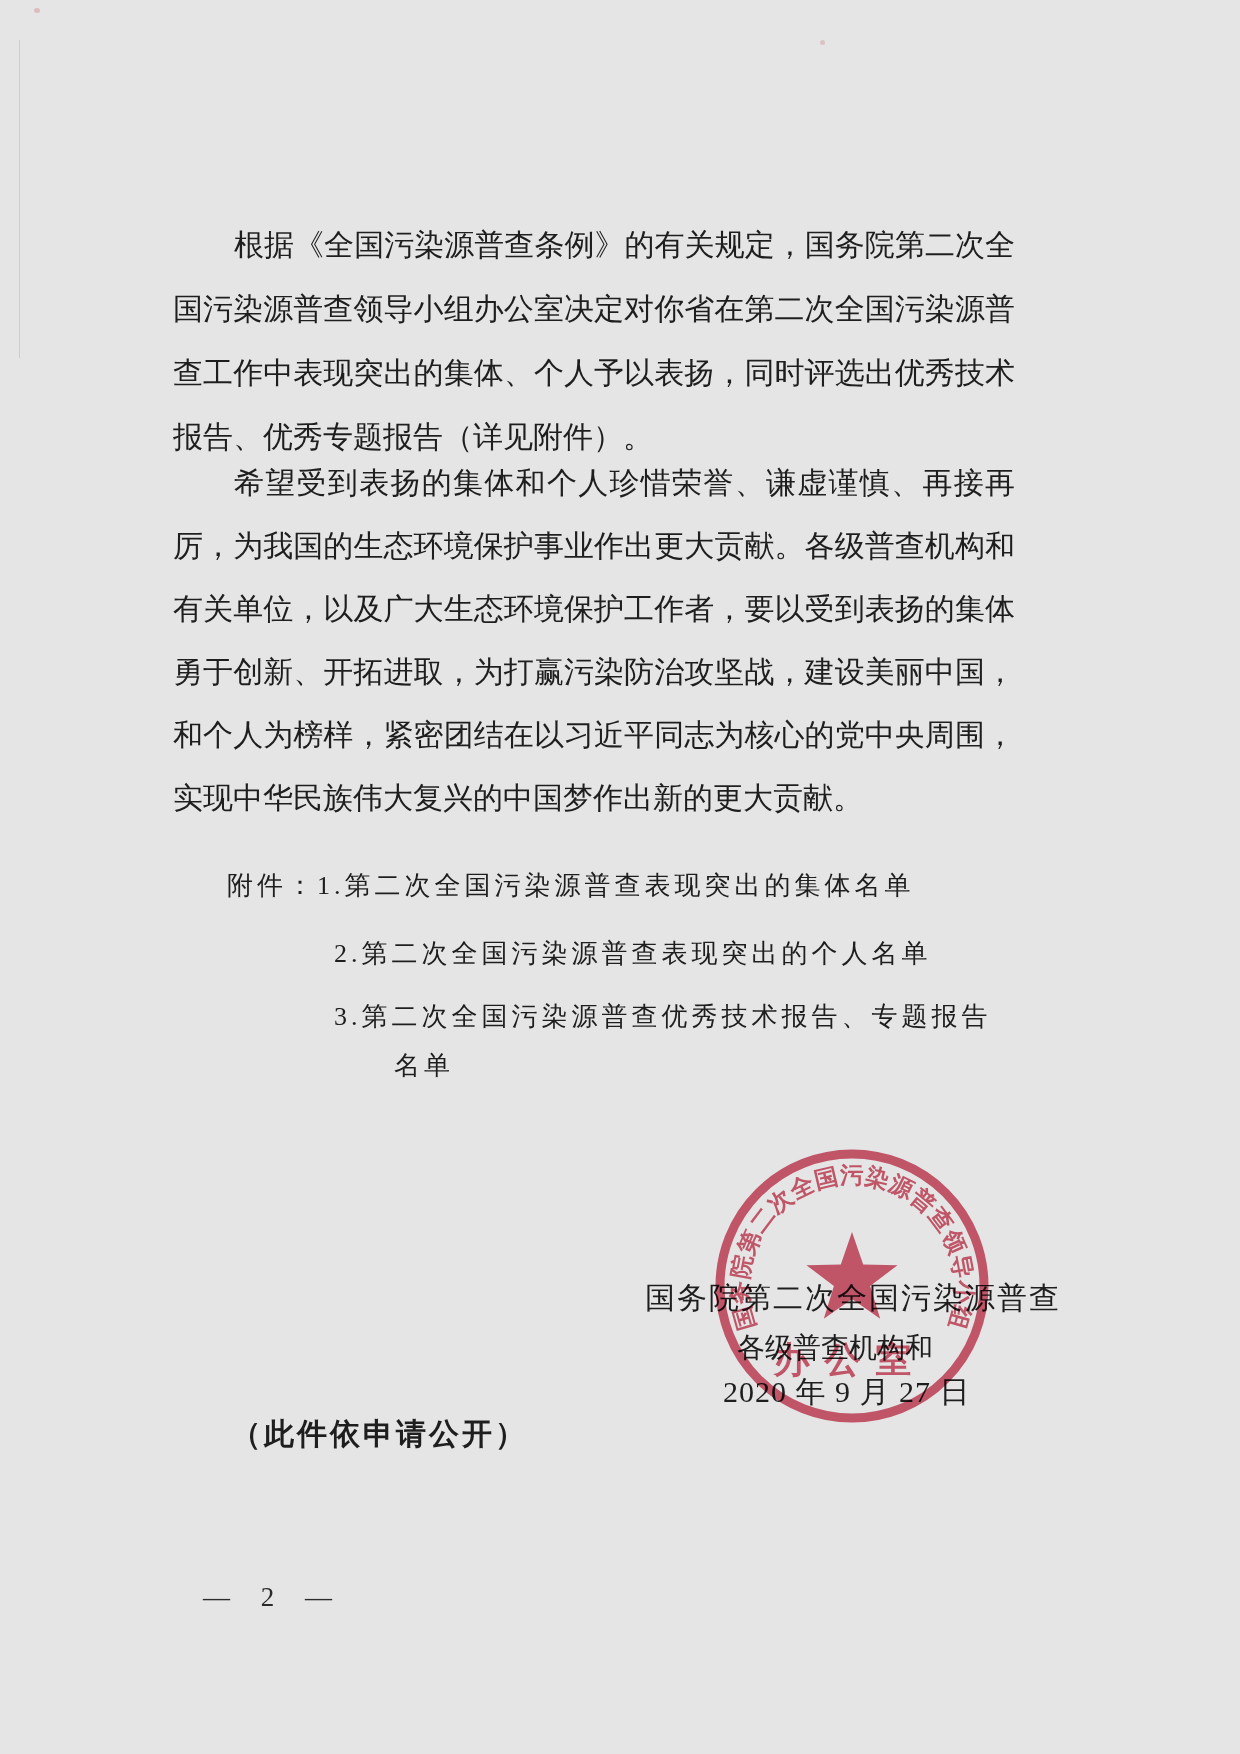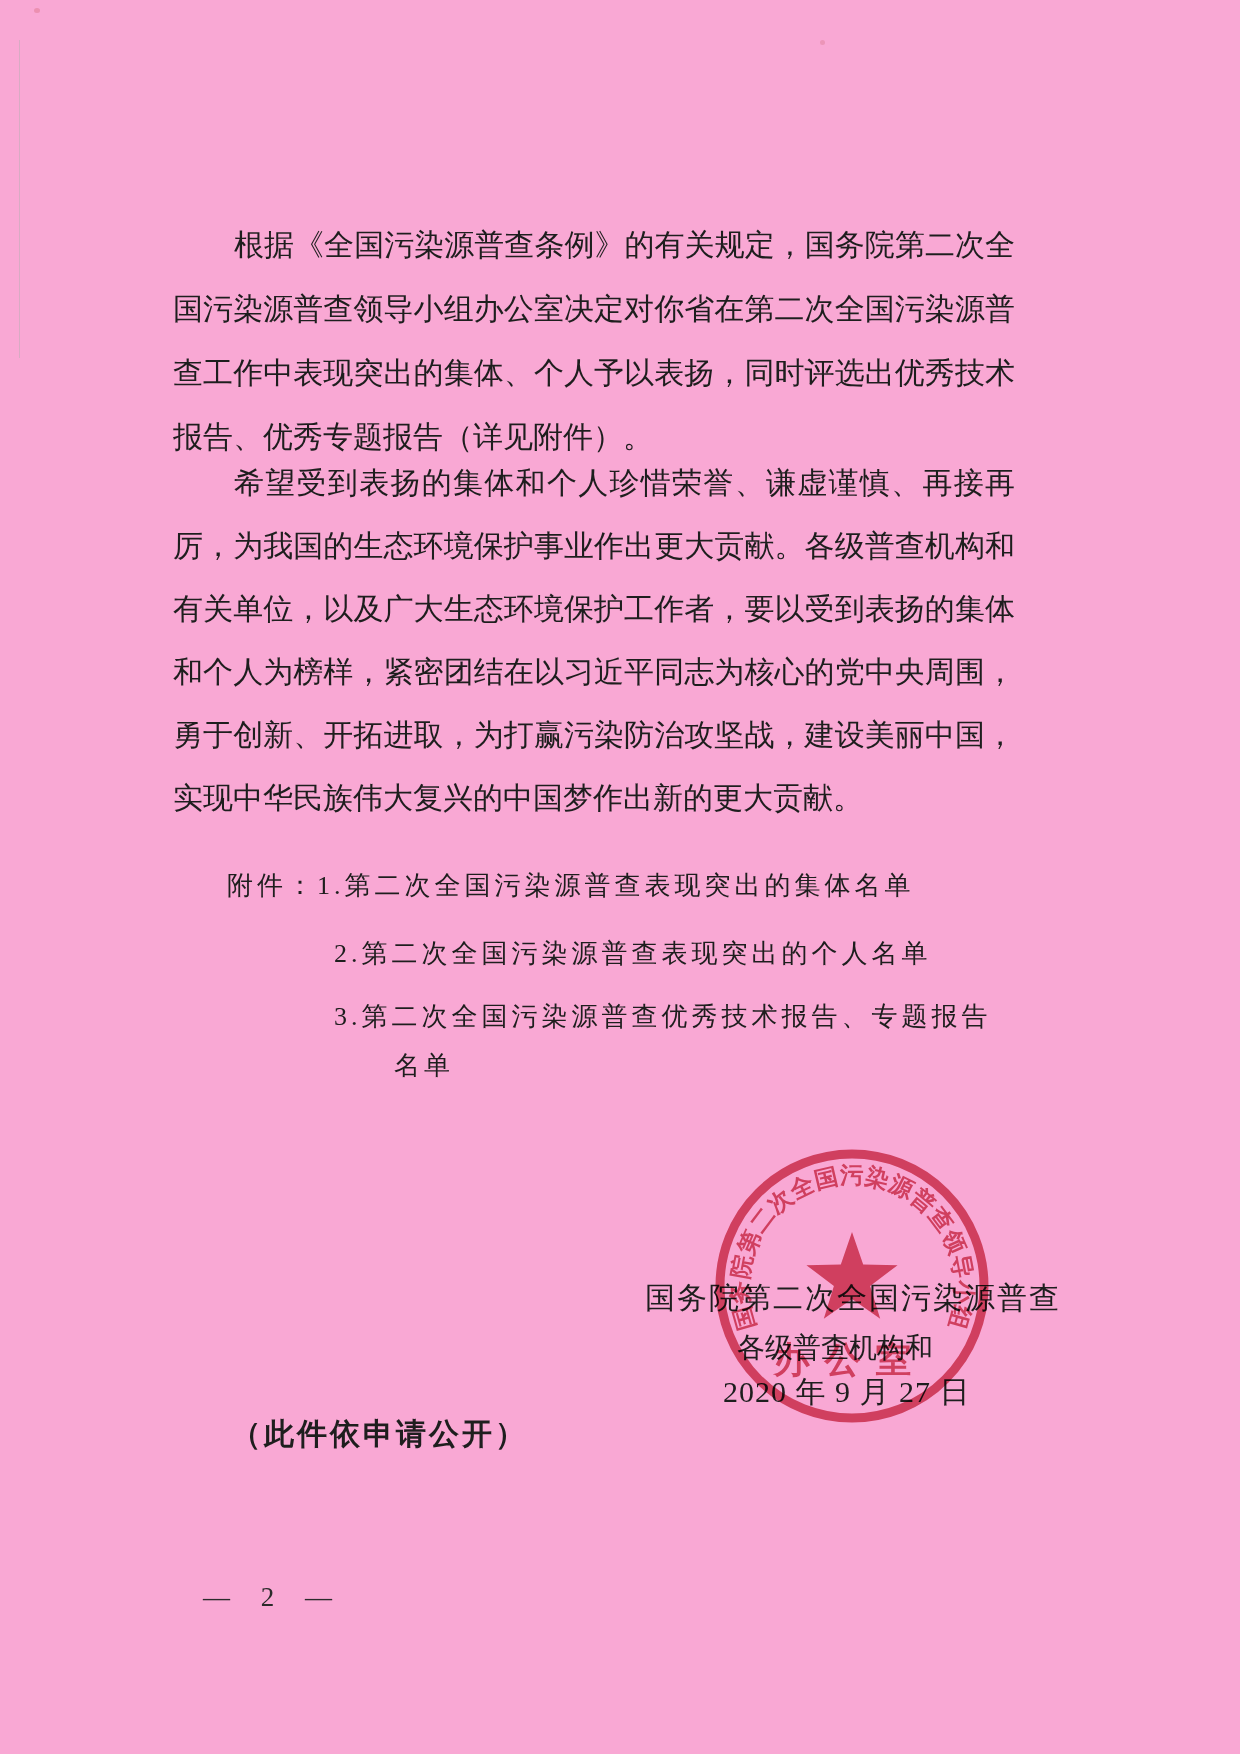--- a/index.html
+++ b/index.html
@@ -4,21 +4,21 @@
 <style>
   html, body { margin: 0; padding: 0; }
   body {
     width: 1240px; height: 1754px;
     background: #ffffff;
     font-family: "Liberation Serif", "DejaVu Serif", serif;
     color: #1e1e1e;
     position: relative;
     overflow: hidden;
   }
-  .page { position: absolute; inset: 0; background: #f9a8d4; }
+  .page { position: absolute; inset: 0; background: #e5e5e5; }
 
   
   .scan-line {
     position: absolute; left: 19px; top: 40px; width: 1px; height: 318px;
     background: rgba(175,175,175,0.45);
   }
   .speck1 { position: absolute; left: 34px; top: 8px; width: 6px; height: 5px;
     background: rgba(205,90,95,0.30); border-radius: 50%; }
   .speck2 { position: absolute; left: 820px; top: 40px; width: 5px; height: 5px;
     background: rgba(190,80,85,0.22); border-radius: 50%; }
@@ -74,22 +74,22 @@
     <div class="line full indent">根据《全国污染源普查条例》的有关规定，国务院第二次全</div>
     <div class="line full">国污染源普查领导小组办公室决定对你省在第二次全国污染源普</div>
     <div class="line full">查工作中表现突出的集体、个人予以表扬，同时评选出优秀技术</div>
     <div class="line short">报告、优秀专题报告（详见附件）。</div>
   </div>
 
   <div class="bodytext p2">
     <div class="line full indent">希望受到表扬的集体和个人珍惜荣誉、谦虚谨慎、再接再</div>
     <div class="line full">厉，为我国的生态环境保护事业作出更大贡献。各级普查机构和</div>
     <div class="line full">有关单位，以及广大生态环境保护工作者，要以受到表扬的集体</div>
+    <div class="line full">勇于创新、开拓进取，为打赢污染防治攻坚战，建设美丽中国，</div>
     <div class="line full">和个人为榜样，紧密团结在以习近平同志为核心的党中央周围，</div>
-    <div class="line full">勇于创新、开拓进取，为打赢污染防治攻坚战，建设美丽中国，</div>
     <div class="line short">实现中华民族伟大复兴的中国梦作出新的更大贡献。</div>
   </div>
 
   <div class="att att1">附件：1.第二次全国污染源普查表现突出的集体名单</div>
   <div class="att att2">2.第二次全国污染源普查表现突出的个人名单</div>
   <div class="att att3">3.第二次全国污染源普查优秀技术报告、专题报告</div>
   <div class="att att4">名单</div>
 
   <div class="sig sig1">国务院第二次全国污染源普查</div>
   <div class="sig sig2">各级普查机构和</div>

